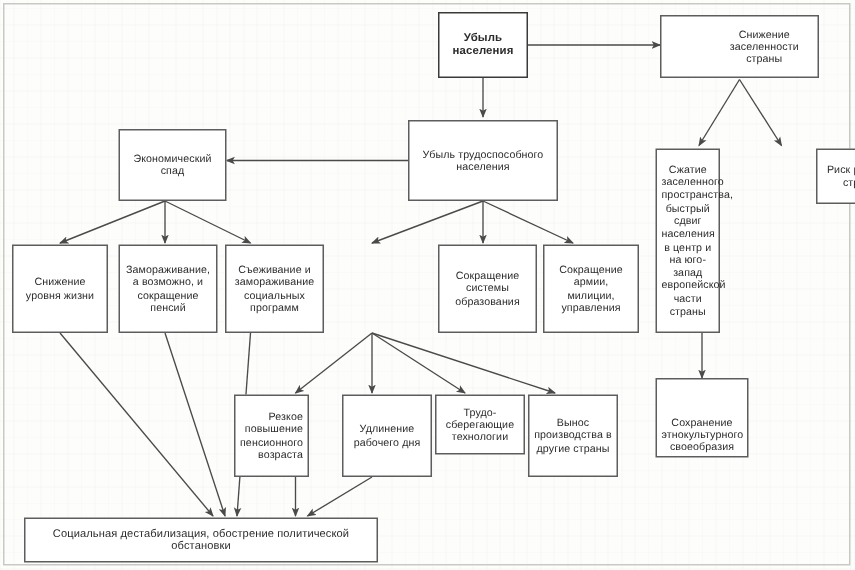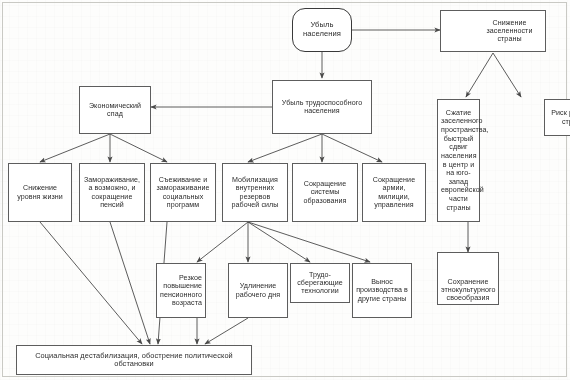--- a/index.html
+++ b/index.html
@@ -48,25 +48,24 @@
     align-items:center;
     justify-content:center;
     text-align:center;
     line-height:1.14;
     padding:2px 3px;
     font-size:7.1px;
     letter-spacing:.01em;
   }
   .node span{display:block;width:100%;}
   .node.root{
-    font-weight:normal;
+    font-weight:bold;
     font-size:7.6px;
     border-color:#3a3a3a;
     border-width:1px;
-    border-radius:13px;
   }
   .node.tall{line-height:1.22;}
   .node.wide{font-size:7.4px;}
 </style>
 </head>
 <body>
 
 <div id="canvas">
 
   <div class="paper-noise"></div>
@@ -145,23 +144,20 @@
   </div>
 
   <div class="node" style="left:8px;top:163px;width:64px;height:59px;">
     <span>Снижение уровня жизни</span>
   </div>
 
   <div class="node" style="left:150px;top:163px;width:66px;height:59px;">
     <span>Съеживание и замораживание социальных программ</span>
   </div>
 
-  <div class="node" style="left:222px;top:163px;width:66px;height:59px;">
-    <span>Мобилизация внутренних резервов рабочей силы</span>
-  </div>
 
   <div class="node" style="left:292px;top:163px;width:66px;height:59px;">
     <span>Сокращение системы образования</span>
   </div>
 
   <div class="node" style="left:362px;top:163px;width:64px;height:59px;">
     <span>Сокращение армии, милиции, управления</span>
   </div>
 
   <div class="node" style="left:156px;top:263px;width:50px;height:55px;text-align:right;">

